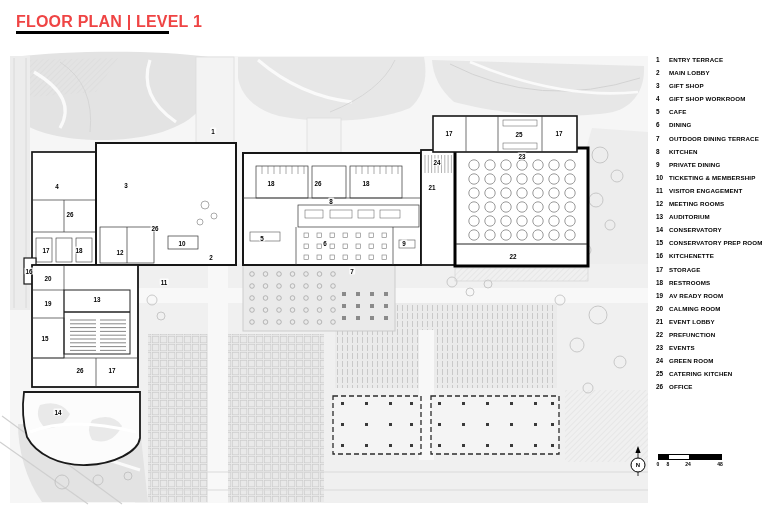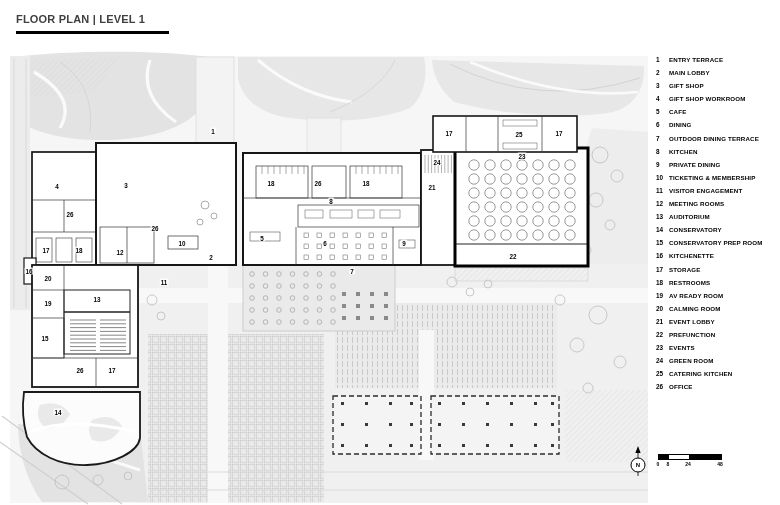--- a/index.html
+++ b/index.html
@@ -1,19 +1,19 @@
 <!DOCTYPE html>
 <html><head>
 <meta charset="utf-8">
 <style>
   html,body{margin:0;padding:0}
   body{font-family:"Liberation Sans",sans-serif;background:#ffffff}
   .page{position:relative;width:780px;height:505px;background:#ffffff;overflow:hidden}
 
-  .page-title{position:absolute;left:16px;top:13px;font-size:11px;font-weight:700;color:#404040;letter-spacing:.2px;white-space:nowrap}
+  .page-title{position:absolute;left:16px;top:13px;font-size:16px;font-weight:700;color:#ef4444;letter-spacing:.2px;white-space:nowrap}
   .title-rule{position:absolute;left:16px;top:31px;width:153px;height:2.5px;background:#000}
 
   .plan-svg{position:absolute;left:0;top:0;width:780px;height:505px}
   .marker-layer{position:absolute;left:0;top:0;width:780px;height:505px;pointer-events:none}
   .room-marker{position:absolute;transform:translate(-50%,-50%);font-size:6.3px;font-weight:700;color:#000;
     background:rgba(255,255,255,.82);padding:0 1px;line-height:7px;border-radius:1px}
 
   .legend{position:absolute;left:656px;top:56px;width:122px}
   .legend-row{display:flex;align-items:baseline;margin-bottom:6.1px}
   .legend-num{flex:0 0 13px;font-size:6.4px;font-weight:700;line-height:7px;color:#000}

